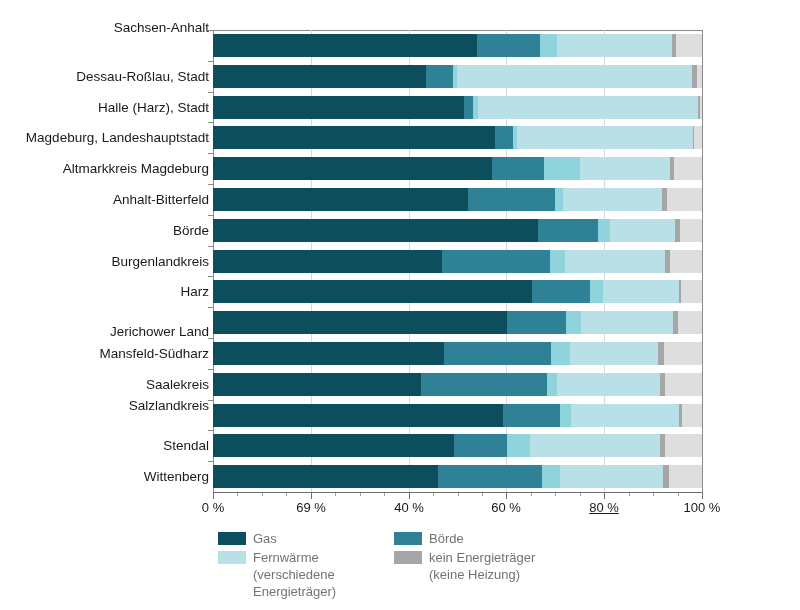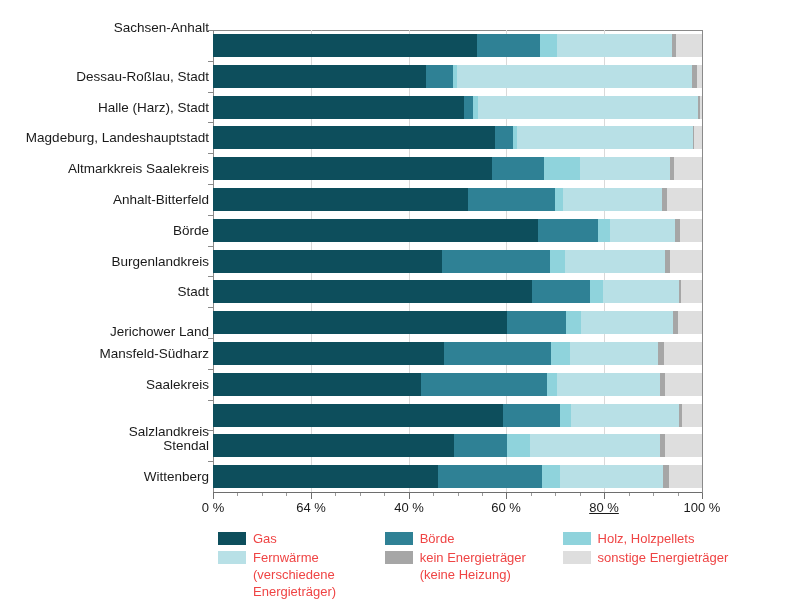--- a/index.html
+++ b/index.html
@@ -141,21 +141,21 @@
   .swatch {
     width: 28px;
     height: 13px;
     flex: 0 0 28px;
     margin-top: 2px;
     margin-right: 7px;
   }
   .legend-text {
     font-size: 13px;
     line-height: 17px;
-    color: #ef4444;
+    color: #737373;
   }
   .legend-text .sub {
     display: block;
   }
 </style>
 </head>
 <body>
 
 <div id="chart-root">
 
@@ -188,21 +188,21 @@
       <div class="tick-minor" style="left: 482px;"></div>
       <div class="tick-minor" style="left: 531px;"></div>
       <div class="tick-minor" style="left: 555px;"></div>
       <div class="tick-minor" style="left: 580px;"></div>
       <div class="tick-minor" style="left: 629px;"></div>
       <div class="tick-minor" style="left: 653px;"></div>
       <div class="tick-minor" style="left: 678px;"></div>
     </div>
   <div id="xlabels">
       <div class="tick-label" style="left: 213px;">0 %</div>
-      <div class="tick-label" style="left: 311px;">64 %</div>
+      <div class="tick-label" style="left: 311px;">69 %</div>
       <div class="tick-label" style="left: 409px;">40 %</div>
       <div class="tick-label" style="left: 506px;">60 %</div>
       <div class="tick-label" style="left: 604px; text-decoration: underline;">80 %</div>
       <div class="tick-label" style="left: 702px;">100 %</div>
     </div>
 
   <div id="bars">
       <div class="bar-row" style="top: 34px;">
         <div class="seg" title="Sachsen-Anhalt – Gas: 54 %" style="left: 213px; width: 264.06px; background: rgb(13, 78, 92);"></div>
         <div class="seg" title="Sachsen-Anhalt – Heizöl: 12.9 %" style="left: 477.06px; width: 63.081px; background: rgb(47, 129, 149);"></div>
@@ -337,29 +337,29 @@
         <div class="seg" title="Wittenberg – kein Energieträger (keine Heizung): 1.1 %" style="left: 663.369px; width: 5.379px; background: rgb(166, 166, 166);"></div>
         <div class="seg" title="Wittenberg – sonstige Energieträger: 6.8 %" style="left: 668.748px; width: 33.252px; background: rgb(222, 222, 222);"></div>
       </div>
       <div class="ytick" style="top: 461px;"></div>
     </div>
   <div id="catlabels">
       <div class="cat-label" style="top: 16px;">Sachsen-Anhalt</div>
       <div class="cat-label" style="top: 65px;">Dessau-Roßlau, Stadt</div>
       <div class="cat-label" style="top: 96px;">Halle (Harz), Stadt</div>
       <div class="cat-label" style="top: 126px;">Magdeburg, Landeshauptstadt</div>
-      <div class="cat-label" style="top: 157px;">Altmarkkreis Saalekreis</div>
+      <div class="cat-label" style="top: 157px;">Altmarkkreis Magdeburg</div>
       <div class="cat-label" style="top: 188px;">Anhalt-Bitterfeld</div>
       <div class="cat-label" style="top: 219px;">Börde</div>
       <div class="cat-label" style="top: 250px;">Burgenlandkreis</div>
-      <div class="cat-label" style="top: 280px;">Stadt</div>
+      <div class="cat-label" style="top: 280px;">Harz</div>
       <div class="cat-label" style="top: 311px; margin-top: 9px;">Jerichower Land</div>
       <div class="cat-label" style="top: 342px;">Mansfeld-Südharz</div>
       <div class="cat-label" style="top: 373px;">Saalekreis</div>
-      <div class="cat-label" style="top: 420px;">Salzlandkreis</div>
+      <div class="cat-label" style="top: 394px;">Salzlandkreis</div>
       <div class="cat-label" style="top: 434px;">Stendal</div>
       <div class="cat-label" style="top: 465px;">Wittenberg</div>
     </div>
 
   <div class="legend">
     <div class="legend-col c1">
       <div class="legend-item">
         <span class="swatch" style="background:#0d4e5c"></span>
         <span class="legend-text">Gas</span>
       </div>
@@ -380,25 +380,15 @@
       </div>
       <div class="legend-item">
         <span class="swatch" style="background:#a6a6a6"></span>
         <span class="legend-text">
           <span>kein Energieträger</span>
           <span class="sub">(keine Heizung)</span>
         </span>
       </div>
     </div>
 
-    <div class="legend-col c3">
-      <div class="legend-item">
-        <span class="swatch" style="background:#8fd3dc"></span>
-        <span class="legend-text">Holz, Holzpellets</span>
-      </div>
-      <div class="legend-item">
-        <span class="swatch" style="background:#dedede"></span>
-        <span class="legend-text">sonstige Energieträger</span>
-      </div>
-    </div>
   </div>
 
 </div>
 
 </body></html>

